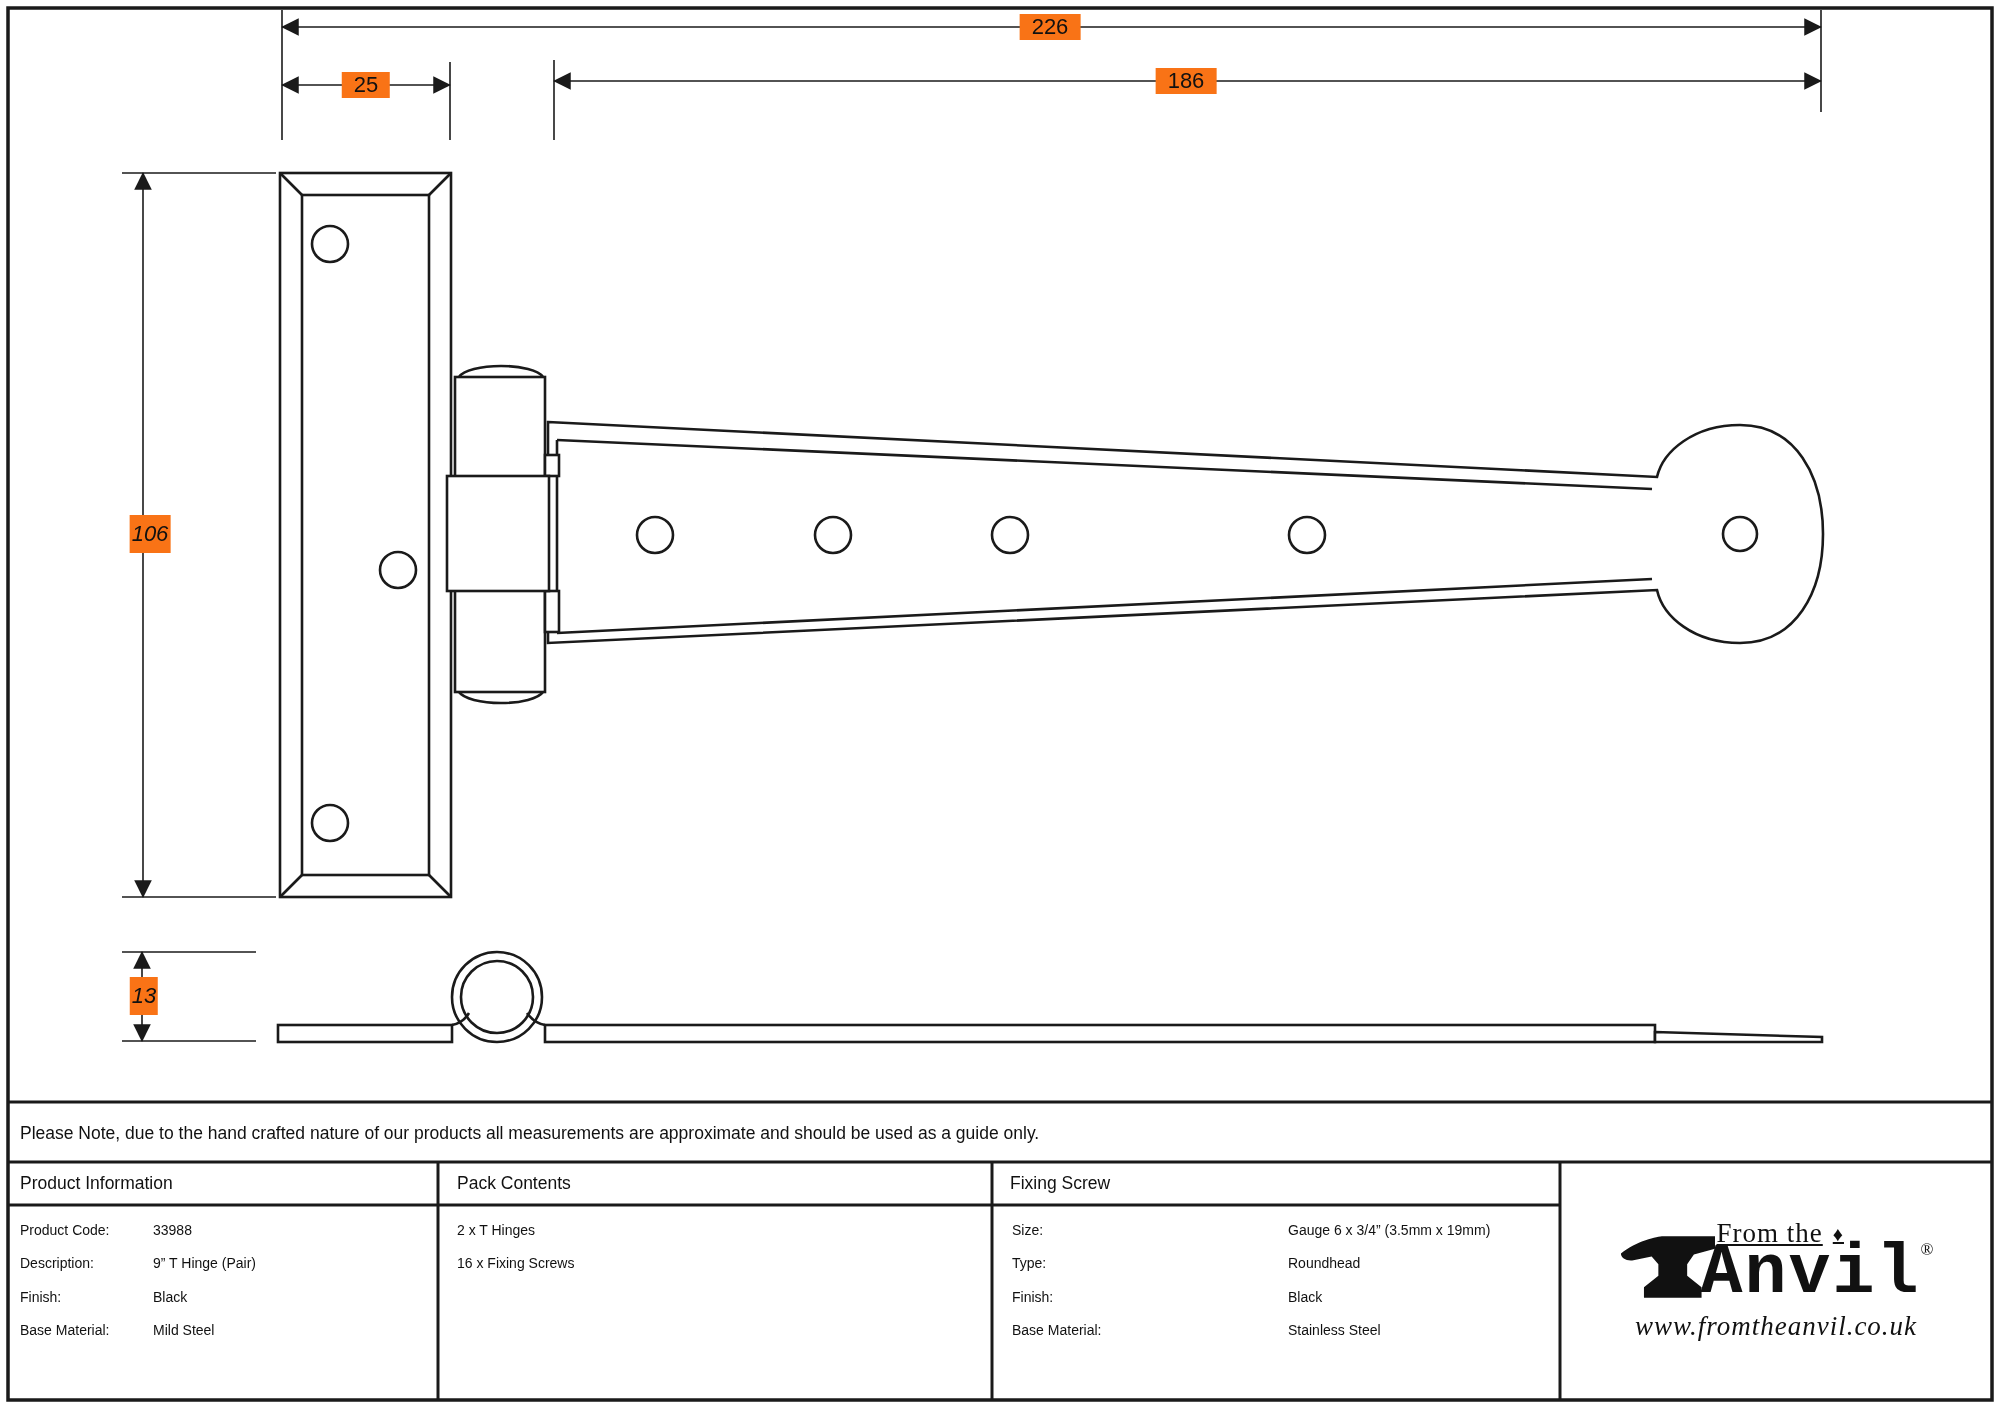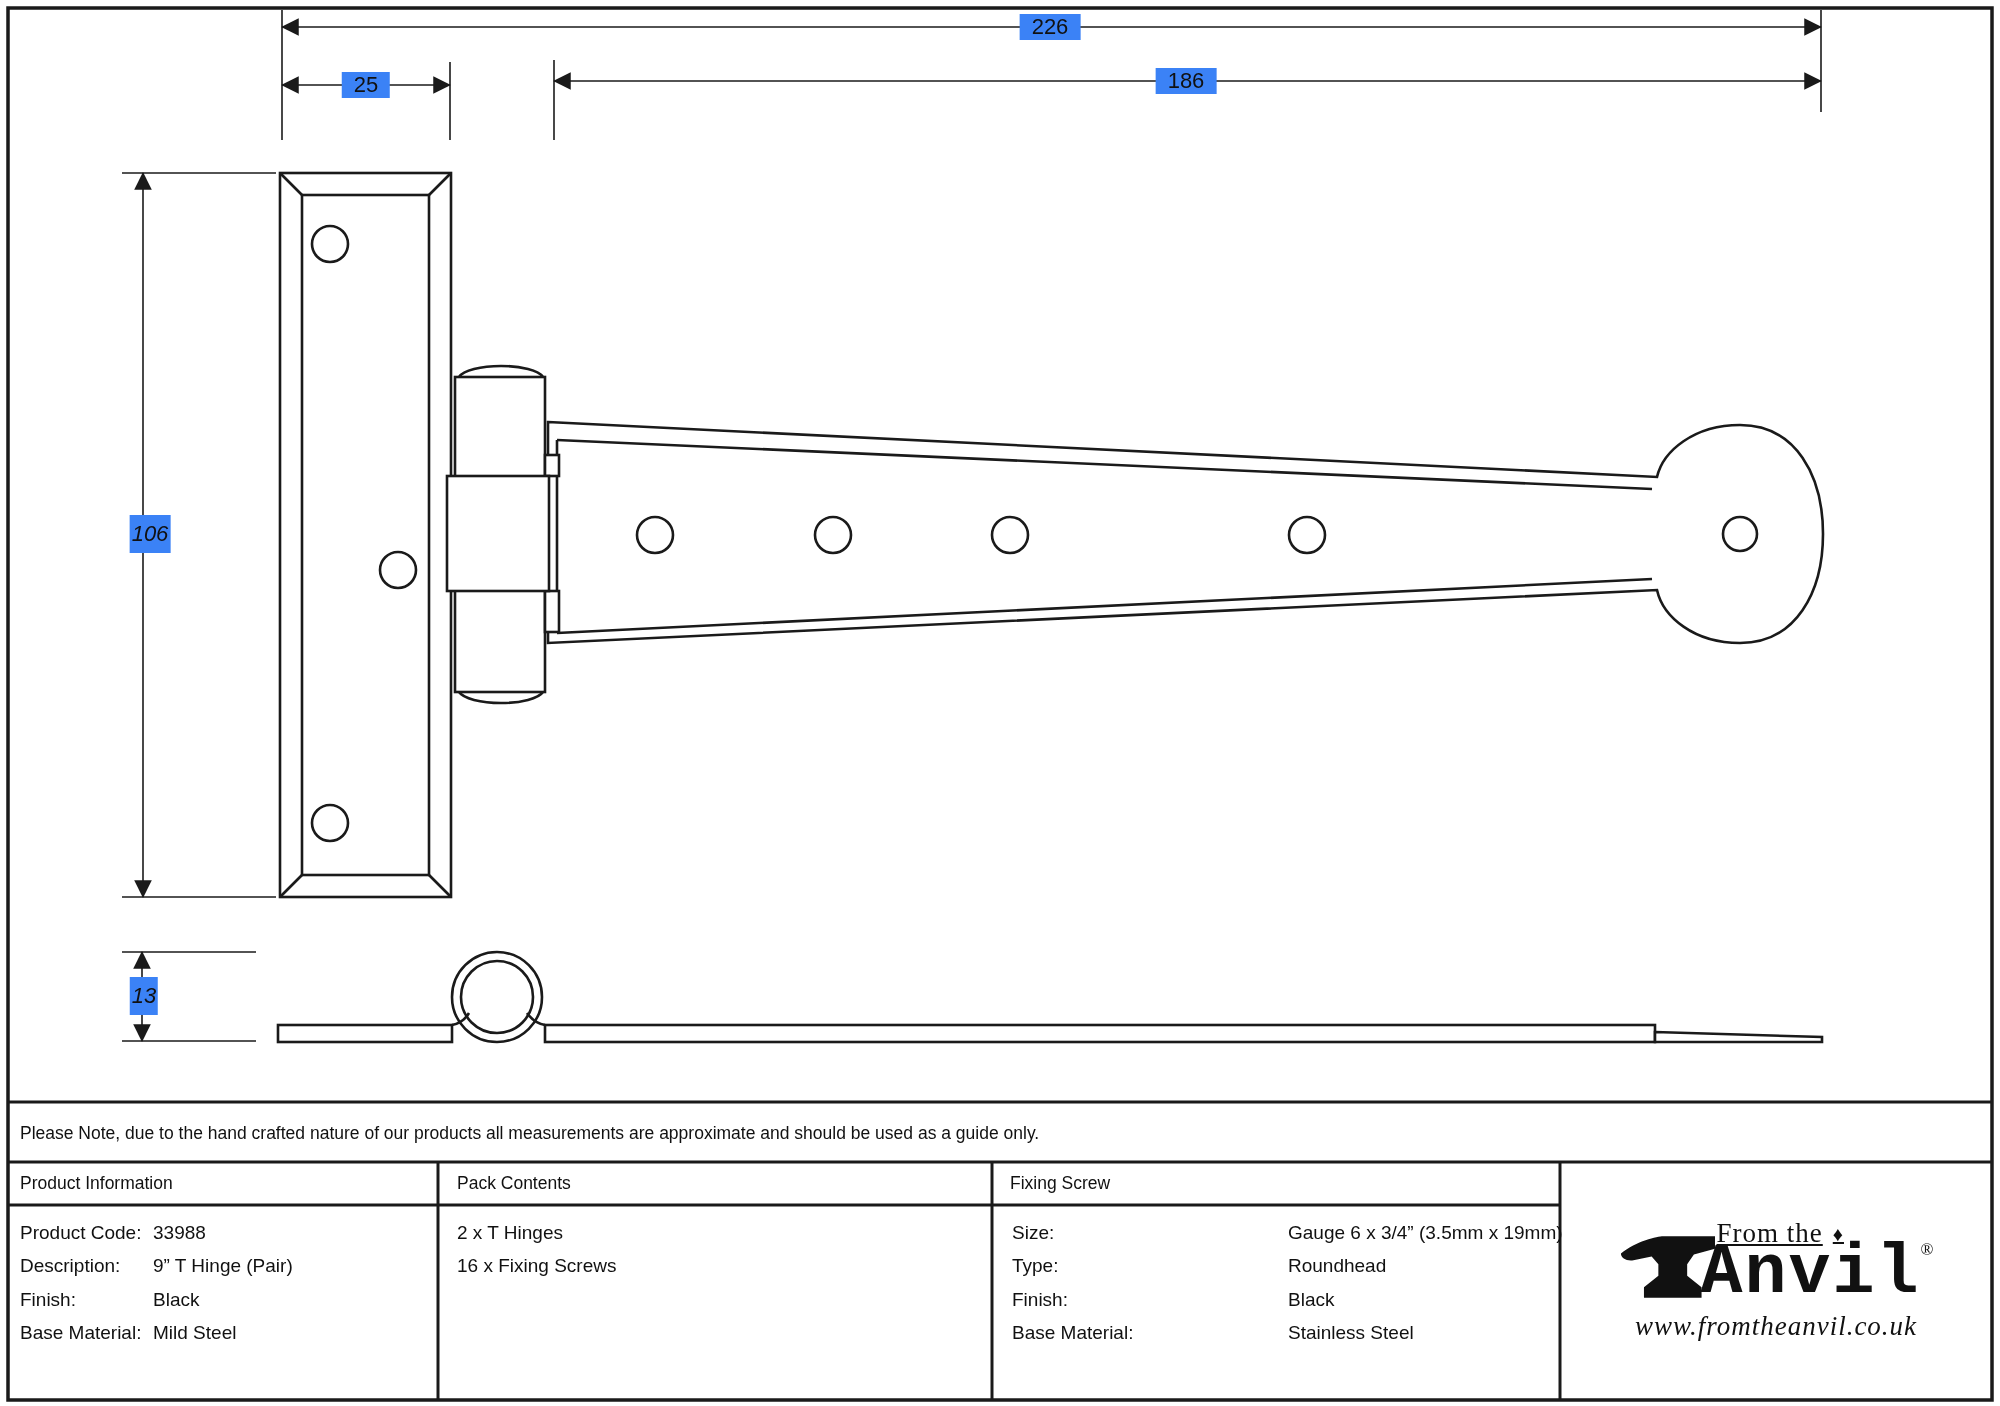--- a/index.html
+++ b/index.html
@@ -3,26 +3,26 @@
 <meta charset="utf-8">
 <style>
   html,body{margin:0;padding:0;background:#e8e8e8;}
   .page{
     position:relative;width:2000px;height:1406px;background:#ffffff;
     font-family:"Liberation Sans",sans-serif;color:#111;overflow:hidden;
   }
   .page svg.drawing{position:absolute;left:0;top:0;}
   .txt{position:absolute;white-space:nowrap;color:#111;}
   .dim-label{
-    font-size:22px;background:#3b82f6;padding:0 12px;
+    font-size:22px;background:#f97316;padding:0 12px;
     transform:translate(-50%,-50%);
   }
   .dim-label.vert{padding:6px 2px;font-style:italic;}
   .note-text{font-size:17.5px;}
-  .cell-text{font-size:19px;}
+  .cell-text{font-size:14px;}
   .hdr-text{font-size:17.5px;}
   .logo-box{
     position:absolute;left:1560px;top:1162px;width:432px;height:238px;
     display:flex;flex-direction:column;align-items:center;justify-content:center;
   }
   .logo-main{position:relative;display:flex;align-items:flex-end;}
   .anvil-glyph{display:block;margin-right:-14px;margin-bottom:4px;}
   .logo-text-col{display:flex;flex-direction:column;align-items:flex-start;line-height:1;}
   .logo-fromthe{
     font-family:"Liberation Serif",serif;font-size:27px;letter-spacing:1px;

